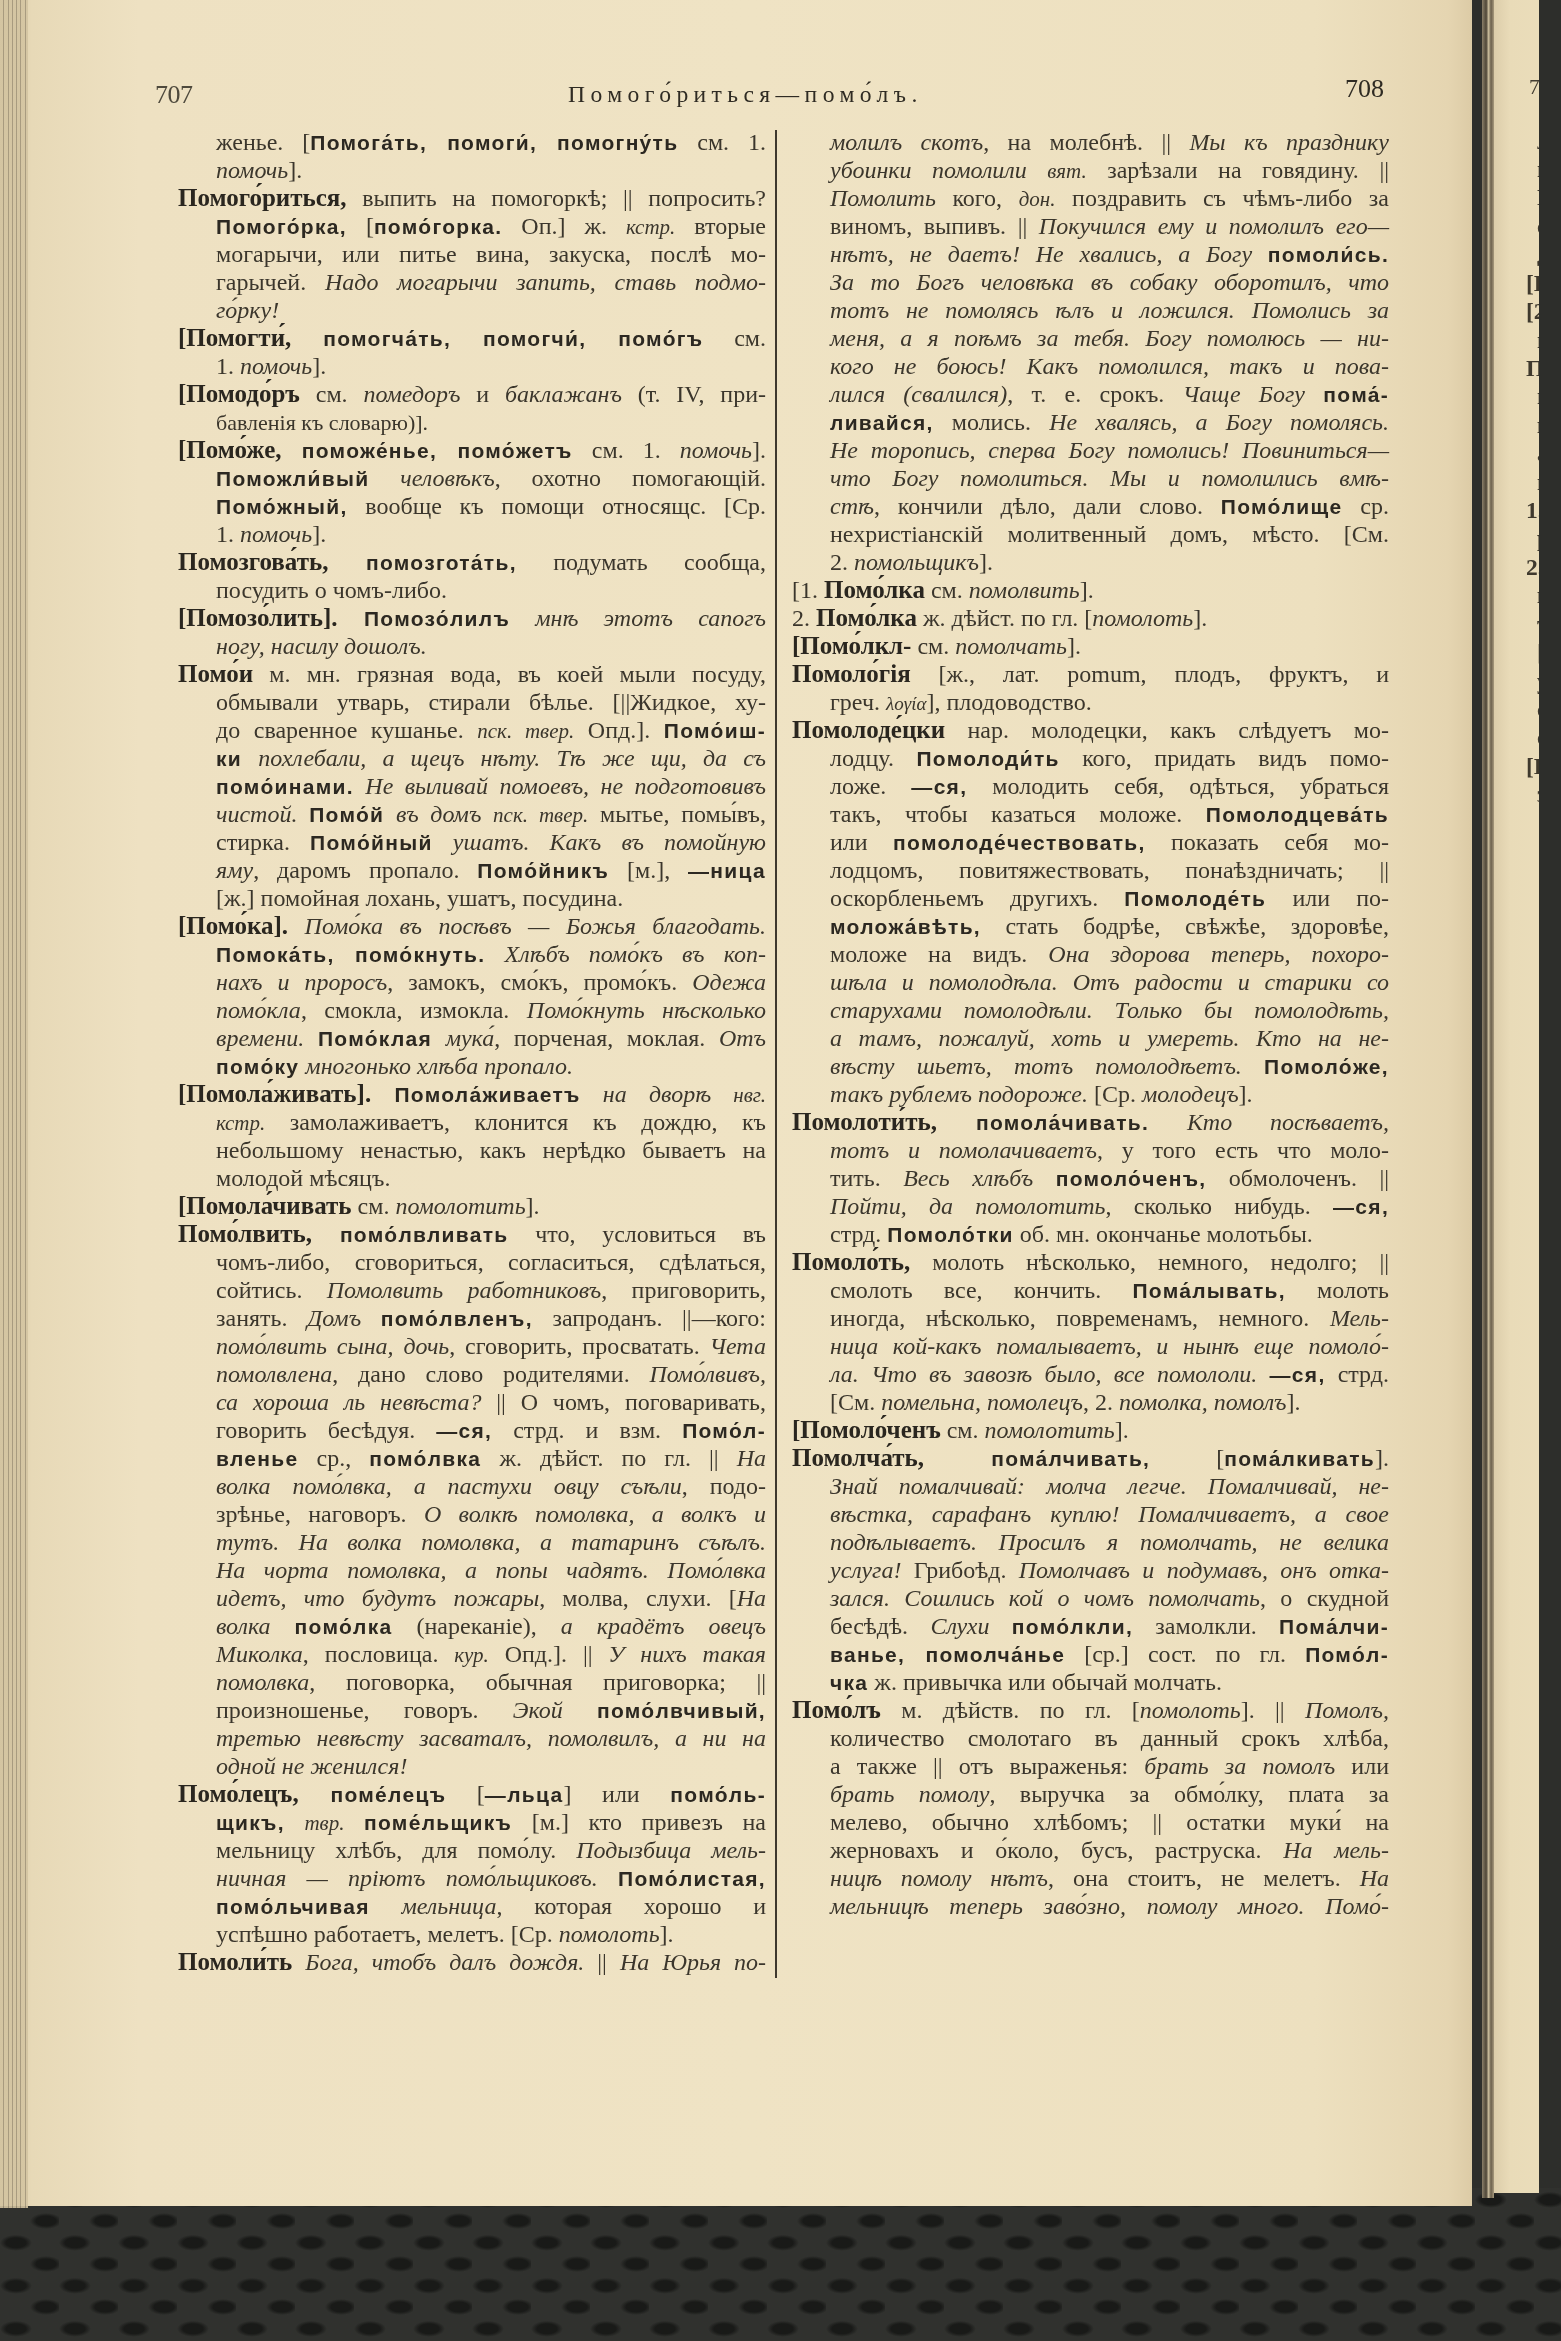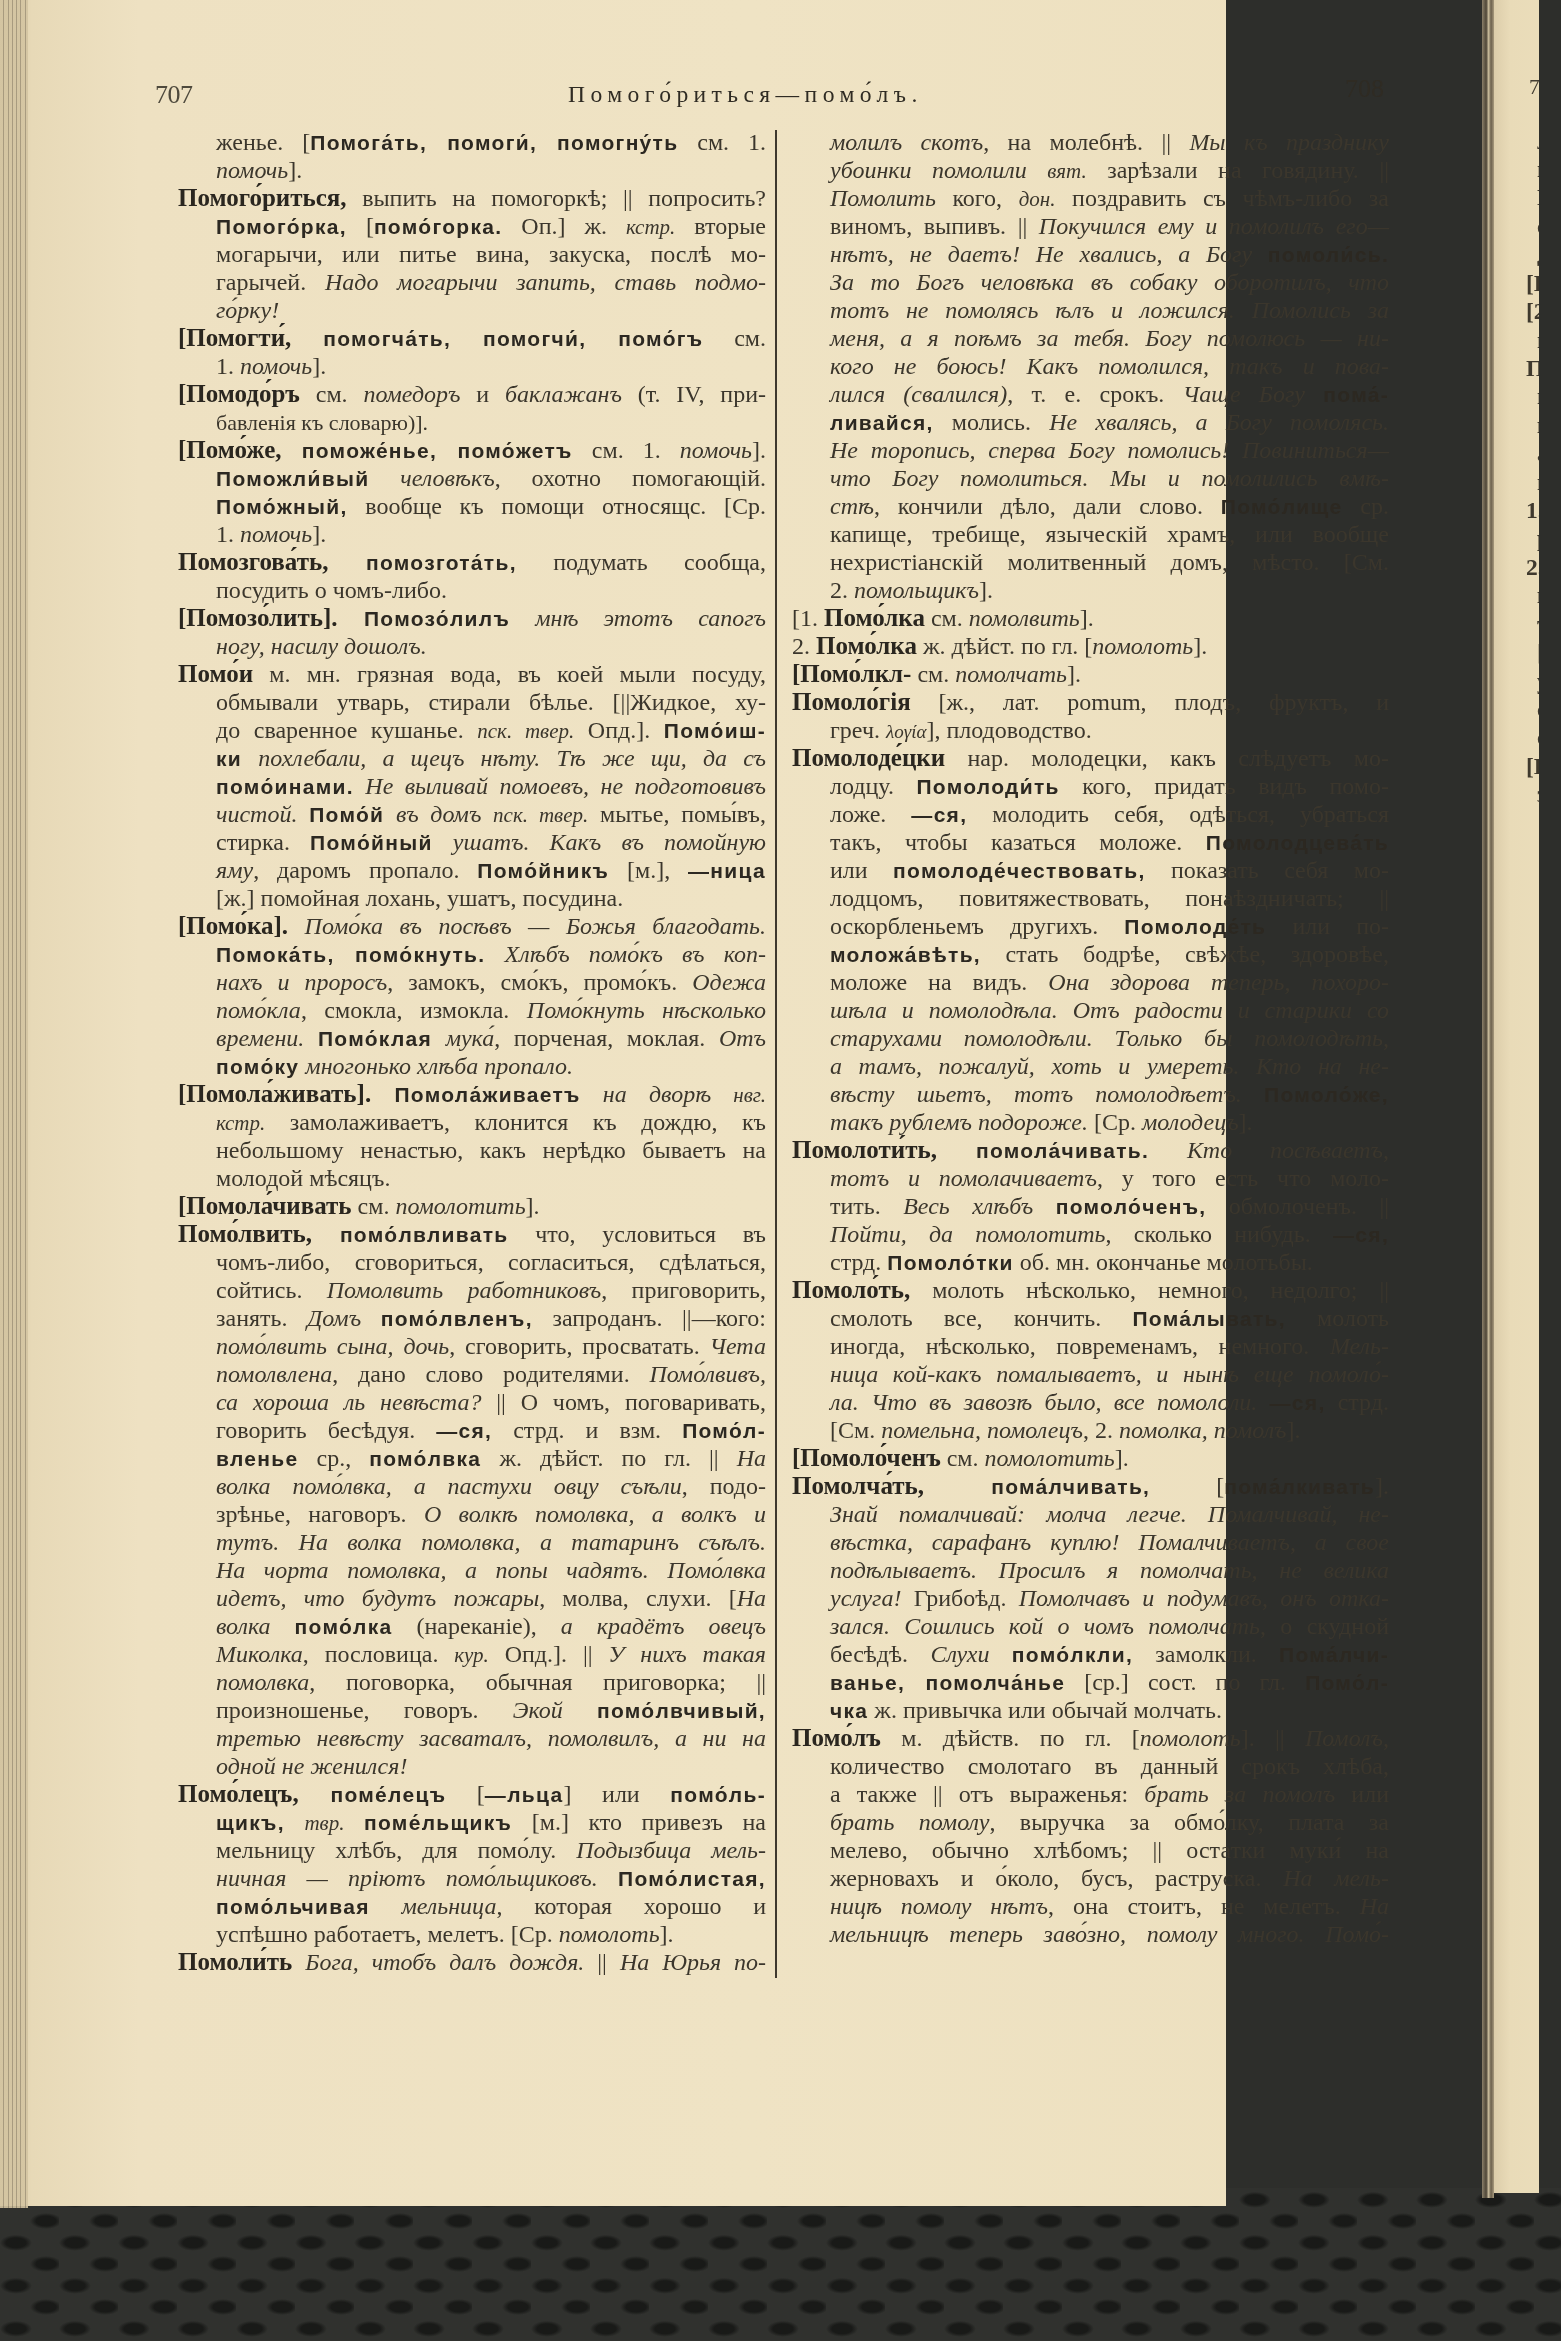--- a/index.html
+++ b/index.html
@@ -10,21 +10,21 @@
     }
     .mat {
       position: absolute; left: 0; top: 2188px; width: 1561px; height: 154px;
       background-color: #30312e;
       background-image:
         radial-gradient(ellipse 16px 8px at 16px 11.8px, #191a18 62%, rgba(0,0,0,0) 100%),
         radial-gradient(ellipse 16px 8px at 46px 33px, #191a18 62%, rgba(0,0,0,0) 100%);
       background-size: 59px 43px;
     }
     .paper {
-      position: absolute; left: 0; top: 0; width: 1226px; height: 2206px;
+      position: absolute; left: 0; top: 0; width: 1472px; height: 2206px;
       background: linear-gradient(90deg, #d8c9a6 0px, #e7d9b7 32px, #eee1c2 139px, #efe3c4 751px, #ede0bf 1314px, #e5d5b1 1448px, #d4c29c 1494px);
     }
     .page-edges {
       position: absolute; left: 0; top: 0; width: 28px; height: 2208px;
       background: repeating-linear-gradient(90deg, #d3c4a1 0px, #d3c4a1 3.2px, #a2957a 3.2px, #a2957a 4.3px);
       opacity: 0.9;
     }
     .gutter-line {
       position: absolute; left: 1482px; top: 0; width: 11.8px; height: 2198px;
       background: linear-gradient(90deg, #8a7f69 0%, #4d4537 35%, #c9bc9c 55%, #6a5f4c 75%, #a89a7d 100%);
@@ -166,21 +166,20 @@
       <div class="line ind"><span class="s-i">нѣтъ, не даетъ! Не хвались, а Богу</span><span class="s-r"> </span><span class="s-b">помоли́сь.</span></div>
       <div class="line ind"><span class="s-i">За то Богъ человѣка въ собаку оборотилъ, что</span></div>
       <div class="line ind"><span class="s-i">тотъ не помолясь ѣлъ и ложился. Помолись за</span></div>
       <div class="line ind"><span class="s-i">меня, а я поѣмъ за тебя. Богу помолюсь — ни-</span></div>
       <div class="line ind"><span class="s-i">кого не боюсь! Какъ помолился, такъ и пова-</span></div>
       <div class="line ind"><span class="s-i">лился (свалился)</span><span class="s-r">, т. е. срокъ. </span><span class="s-i">Чаще Богу</span><span class="s-r"> </span><span class="s-b">пома́-</span></div>
       <div class="line ind"><span class="s-b">ливайся,</span><span class="s-r"> молись. </span><span class="s-i">Не хвалясь, а Богу помолясь.</span></div>
       <div class="line ind"><span class="s-i">Не торопись, сперва Богу помолись! Повиниться—</span></div>
       <div class="line ind"><span class="s-i">что Богу помолиться. Мы и помолились вмѣ-</span></div>
       <div class="line ind"><span class="s-i">стѣ</span><span class="s-r">, кончили дѣло, дали слово. </span><span class="s-b">Помо́лище</span><span class="s-r"> ср.</span></div>
-      <div class="line ind"><span class="s-r">капище, требище, языческій храмъ, или вообще</span></div>
       <div class="line ind"><span class="s-r">нехристіанскій молитвенный домъ, мѣсто. [См.</span></div>
       <div class="line ind last"><span class="s-r">2. </span><span class="s-i">помольщикъ</span><span class="s-r">].</span></div>
       <div class="line last"><span class="s-r">[1. </span><span class="s-h">Помо́лка</span><span class="s-r"> см. </span><span class="s-i">помолвить</span><span class="s-r">].</span></div>
       <div class="line last"><span class="s-r">2. </span><span class="s-h">Помо́лка</span><span class="s-r"> ж. дѣйст. по гл. [</span><span class="s-i">помолоть</span><span class="s-r">].</span></div>
       <div class="line last"><span class="s-h">[Помо́лкл-</span><span class="s-r"> см. </span><span class="s-i">помолчать</span><span class="s-r">].</span></div>
       <div class="line"><span class="s-h">Помоло́гія</span><span class="s-r"> [ж., лат. pomum, плодъ, фруктъ, и</span></div>
       <div class="line ind last"><span class="s-r">греч. </span><span class="s-g">λογία</span><span class="s-r">], плодоводство.</span></div>
       <div class="line"><span class="s-h">Помолоде́цки</span><span class="s-r"> нар. молодецки, какъ слѣдуетъ мо-</span></div>
       <div class="line ind"><span class="s-r">лодцу. </span><span class="s-b">Помолоди́ть</span><span class="s-r"> кого, придать видъ помо-</span></div>
       <div class="line ind"><span class="s-r">ложе. </span><span class="s-b">—ся,</span><span class="s-r"> молодить себя, одѣться, убраться</span></div>

